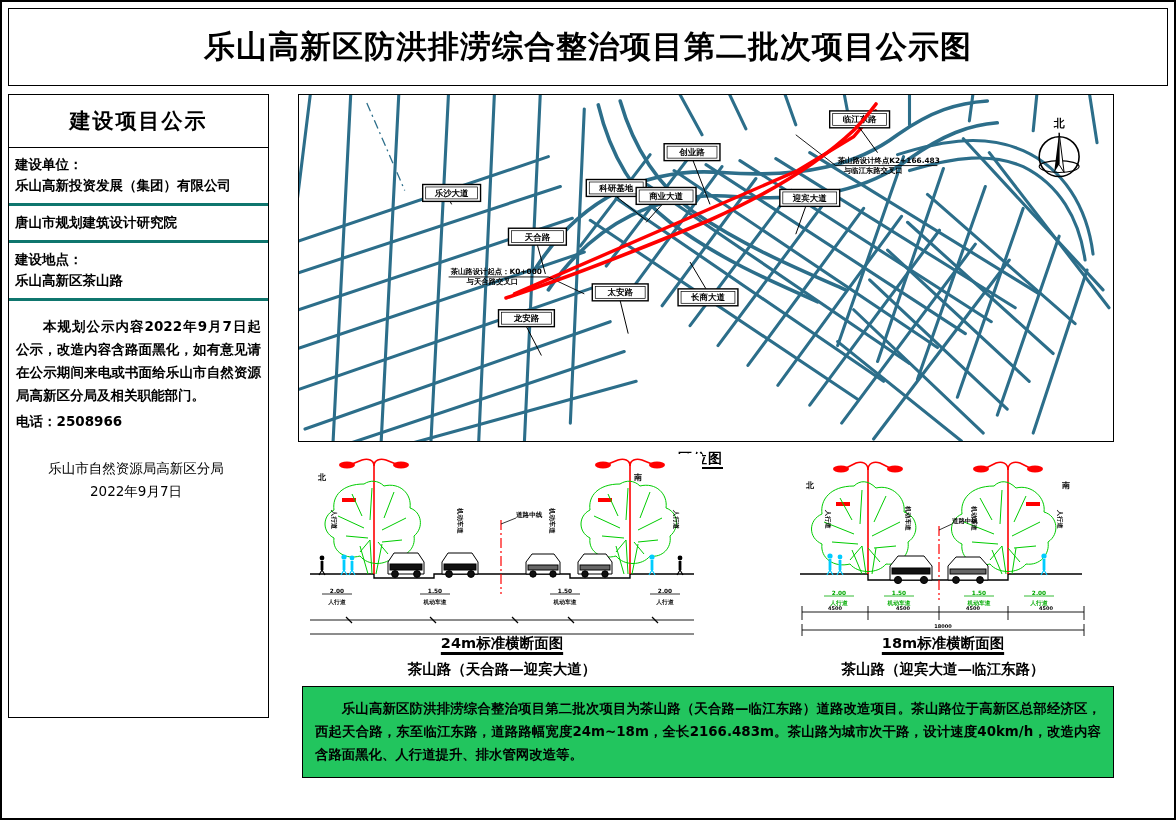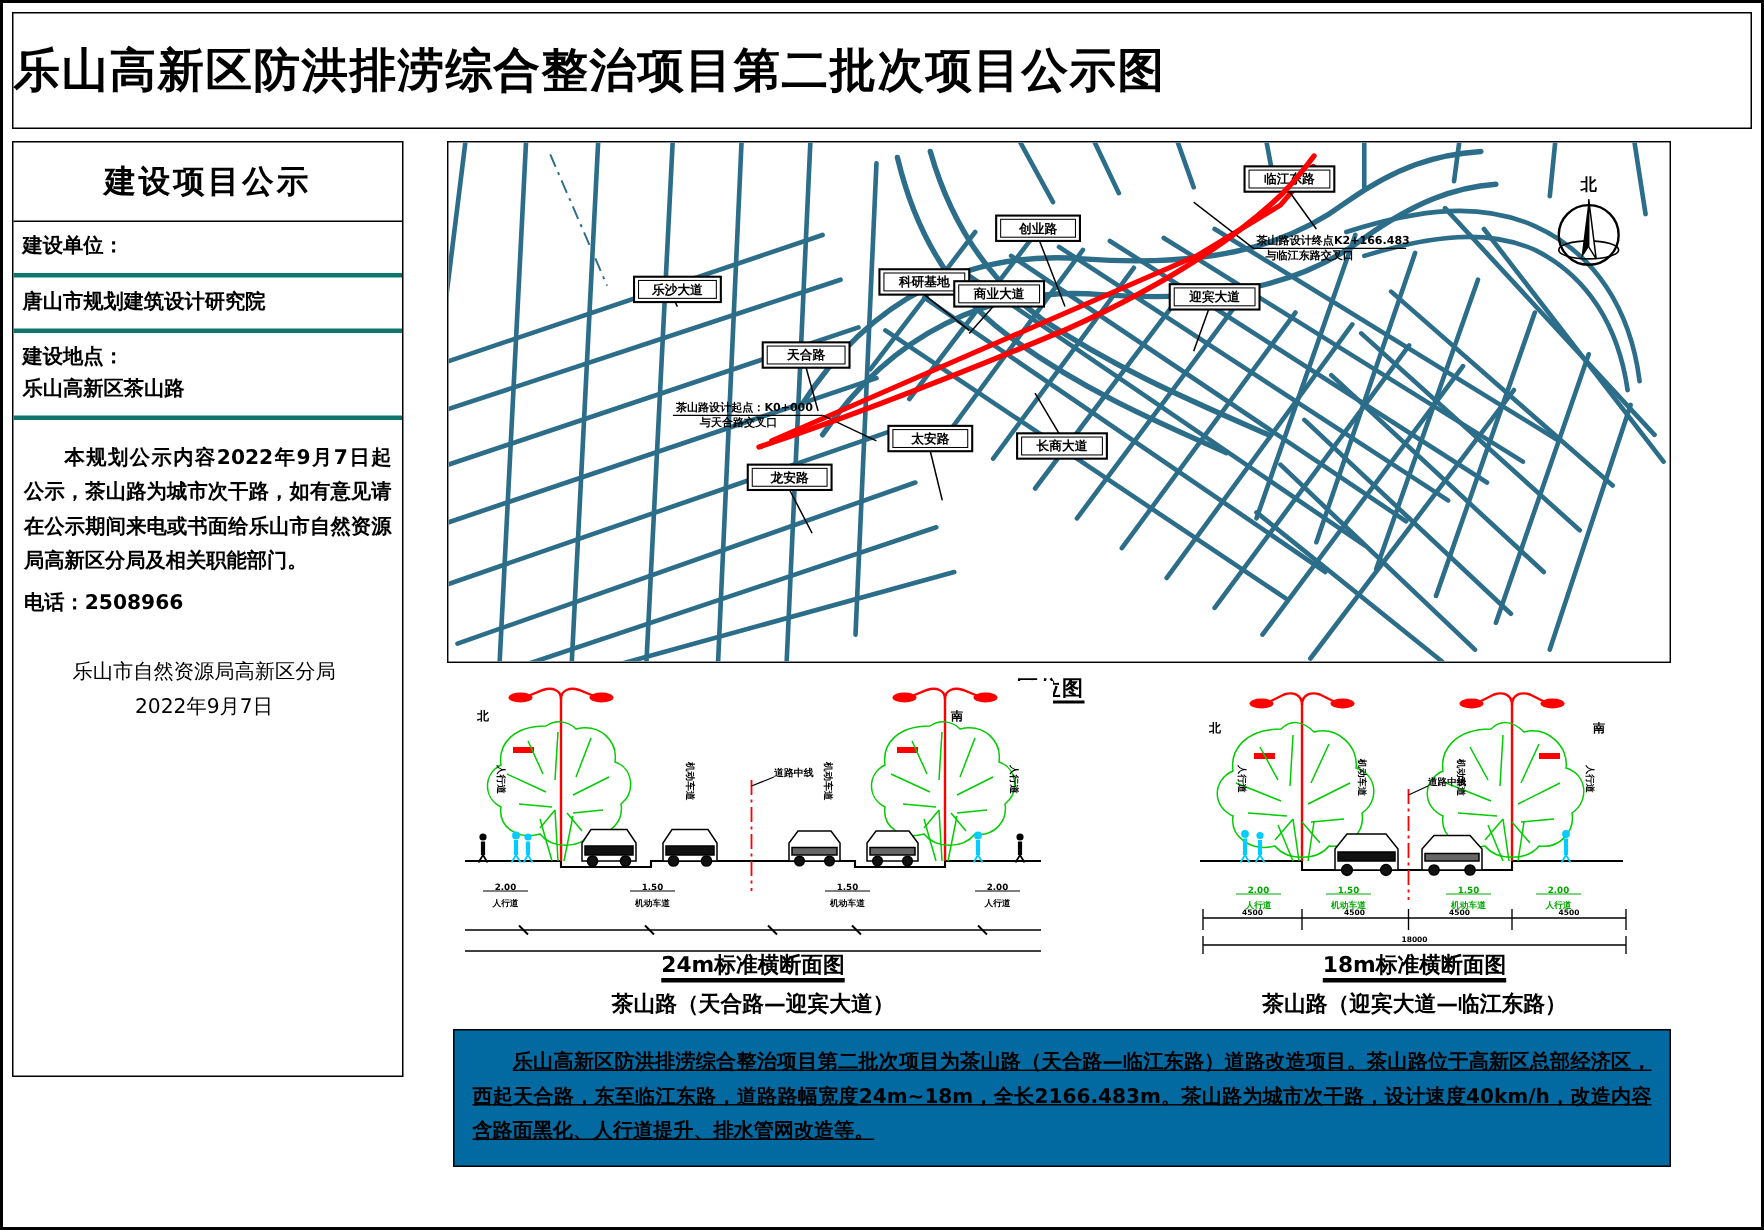--- a/index.html
+++ b/index.html
@@ -9,21 +9,21 @@
     font-family:"DejaVu Sans","Liberation Sans",sans-serif;
     color:#000;
   }
   .page{position:relative;width:1176px;height:820px;box-sizing:border-box;
         border:2px solid #000;background:#fff;}
 
   
   .title-bar{
     position:absolute;left:6px;top:6px;width:1160px;height:78px;
     border:1px solid #000;box-sizing:border-box;
-    display:flex;align-items:center;background:#fff;
+    display:flex;align-items:center;justify-content:center;background:#fff;
   }
   .title-text{
     font-size:31px;font-weight:bold;letter-spacing:1px;
     font-family:"DejaVu Sans","Liberation Sans",sans-serif;
   }
 
   
   .side-panel{
     position:absolute;left:6px;top:92px;width:261px;height:624px;
     border:1px solid #000;box-sizing:border-box;background:#fff;
@@ -77,54 +77,54 @@
   }
   .xs-cap .l1{font-size:14.5px;text-decoration:underline;
     text-underline-offset:4px;text-decoration-thickness:2.5px;}
   .xs-cap .l2{font-size:14.5px;margin-top:7px;}
   .xs-cap-left{left:300px;top:632px;width:400px;}
   .xs-cap-right{left:770px;top:632px;width:342px;}
 
   
   .desc-box{
     position:absolute;left:300px;top:684px;width:812px;height:92px;
-    border:1.5px solid #000;box-sizing:border-box;background:#0369a1;
+    border:1.5px solid #000;box-sizing:border-box;background:#22c55e;
     padding:10px 12px 0 12px;
-    text-decoration:underline;
   }
   .desc-box p{
     margin:0;font-size:13.4px;font-weight:bold;line-height:1.72;
     text-indent:2em;text-align:justify;
   }
 </style>
 </head>
 <body>
 
 <div class="page">
 
   <div class="title-bar">
     <div class="title-text">乐山高新区防洪排涝综合整治项目第二批次项目公示图</div>
   </div>
 
   <div class="side-panel">
     <div class="sp-head">建设项目公示</div>
 
     <div class="sp-block">
       <span class="lbl">建设单位：</span>
+      <span class="val">乐山高新投资发展（集团）有限公司</span>
     </div>
     <div class="sp-block">
       <span class="val">唐山市规划建筑设计研究院</span>
     </div>
     <div class="sp-block">
       <span class="lbl">建设地点：</span>
       <span class="val">乐山高新区茶山路</span>
     </div>
 
     <div class="sp-notice">
-      <p>本规划公示内容2022年9月7日起公示，茶山路为城市次干路，如有意见请在公示期间来电或书面给乐山市自然资源局高新区分局及相关职能部门。</p>
+      <p>本规划公示内容2022年9月7日起公示，改造内容含路面黑化，如有意见请在公示期间来电或书面给乐山市自然资源局高新区分局及相关职能部门。</p>
     </div>
     <div class="sp-phone">电话：2508966</div>
     <div class="sp-sign">
       <div>乐山市自然资源局高新区分局</div>
       <div>2022年9月7日</div>
     </div>
   </div>
 
   <div class="map-frame">
     <svg class="map-svg" viewBox="0 0 816 348" preserveAspectRatio="none">

